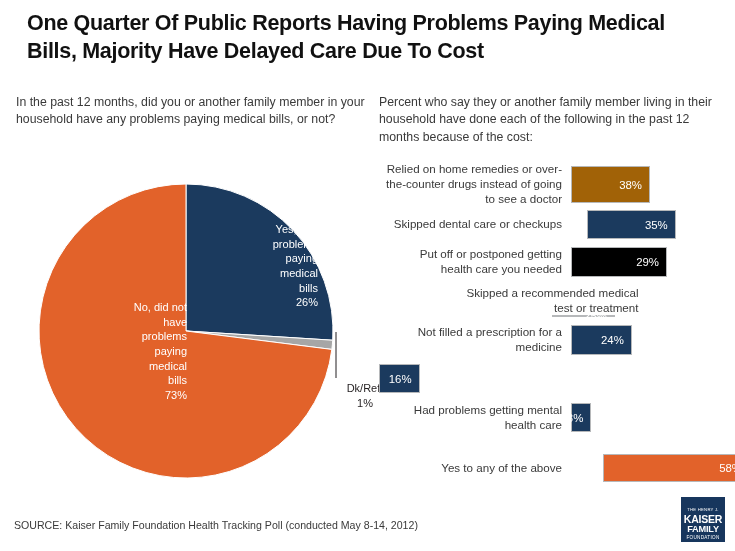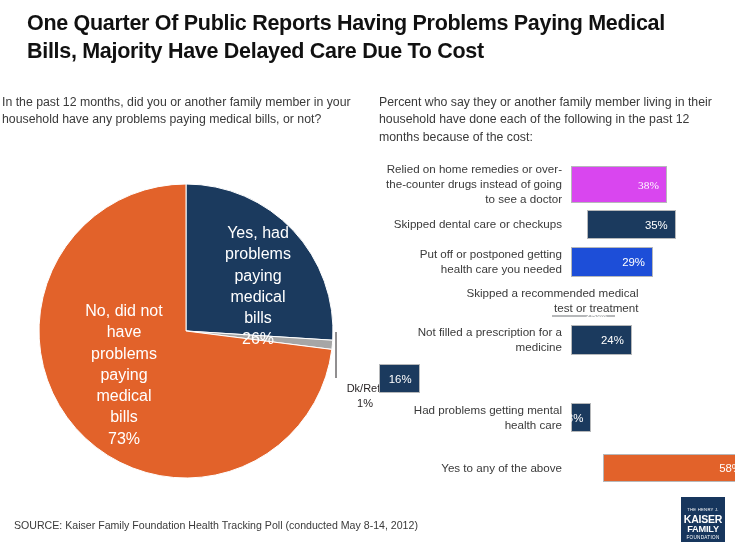--- a/index.html
+++ b/index.html
@@ -34,37 +34,37 @@
     color: #111111;
   }
 
   
   .subq {
     position: absolute;
     font-size: 12.3px;
     line-height: 1.42;
     color: #3a3a3a;
   }
-  .subq-left  { left: 2px;  top: 94px; width: 350px; }
+  .subq-left  { left: 16px;  top: 94px; width: 350px; }
   .subq-right { left: 379px; top: 94px; width: 345px; }
 
   
   .pie-wrap {
     position: absolute;
     left: 38px;
     top: 183px;
     width: 296px;
     height: 296px;
   }
   .pie-wrap svg { display: block; }
 
   .pie-label {
     position: absolute;
-    text-align: center;
-    font-size: 16px;
+    text-align: right;
+    font-size: 11px;
     line-height: 1.33;
     color: #ffffff;
     pointer-events: none;
   }
   .pie-label-yes { left: 198px; top: 222px; width: 120px; }
   .pie-label-no  { left: 61px;  top: 300px; width: 126px; }
 
   .pie-label-dk {
     position: absolute;
     left: 330px;
@@ -200,42 +200,42 @@
     </div>
 
   <div class="bars" id="bars">
       <div class="bar-row" style="top: 0px; height: 37px;">
         <div class="bar-cat">
           <div>Relied on home remedies or over-</div>
           <div>the-counter drugs instead of going</div>
           <div>to see a doctor</div>
         </div>
         <div class="bar-track">
-          <div class="bar-rect" style="width: 96px; background: #d946ef; font-family: Liberation Serif, serif;">
+          <div class="bar-rect" style="width: 79px; background: #a16207;">
             <span class="bar-val">38%</span>
           </div>
         </div>
       </div>
       <div class="bar-row" style="top: 44px; height: 29px;">
         <div class="bar-cat">
           <div>Skipped dental care or checkups</div>
         </div>
         <div class="bar-track">
           <div class="bar-rect" style="width: 88.7069px; background: rgb(27, 58, 94); margin-left: 16px;">
             <span class="bar-val">35%</span>
           </div>
         </div>
       </div>
       <div class="bar-row" style="top: 81px; height: 30px;">
         <div class="bar-cat">
           <div>Put off or postponed getting</div>
           <div>health care you needed</div>
         </div>
         <div class="bar-track">
-          <div class="bar-rect" style="width: 82px; background: #1d4ed8;">
+          <div class="bar-rect" style="width: 96px; background: #000000;">
             <span class="bar-val">29%</span>
           </div>
         </div>
       </div>
       <div class="bar-row" style="top: 120px; height: 30px; flex-direction: column;">
         <div class="bar-cat">
           <div>Skipped a recommended medical</div>
           <div>test or treatment</div>
         </div>
         <div class="bar-track">

